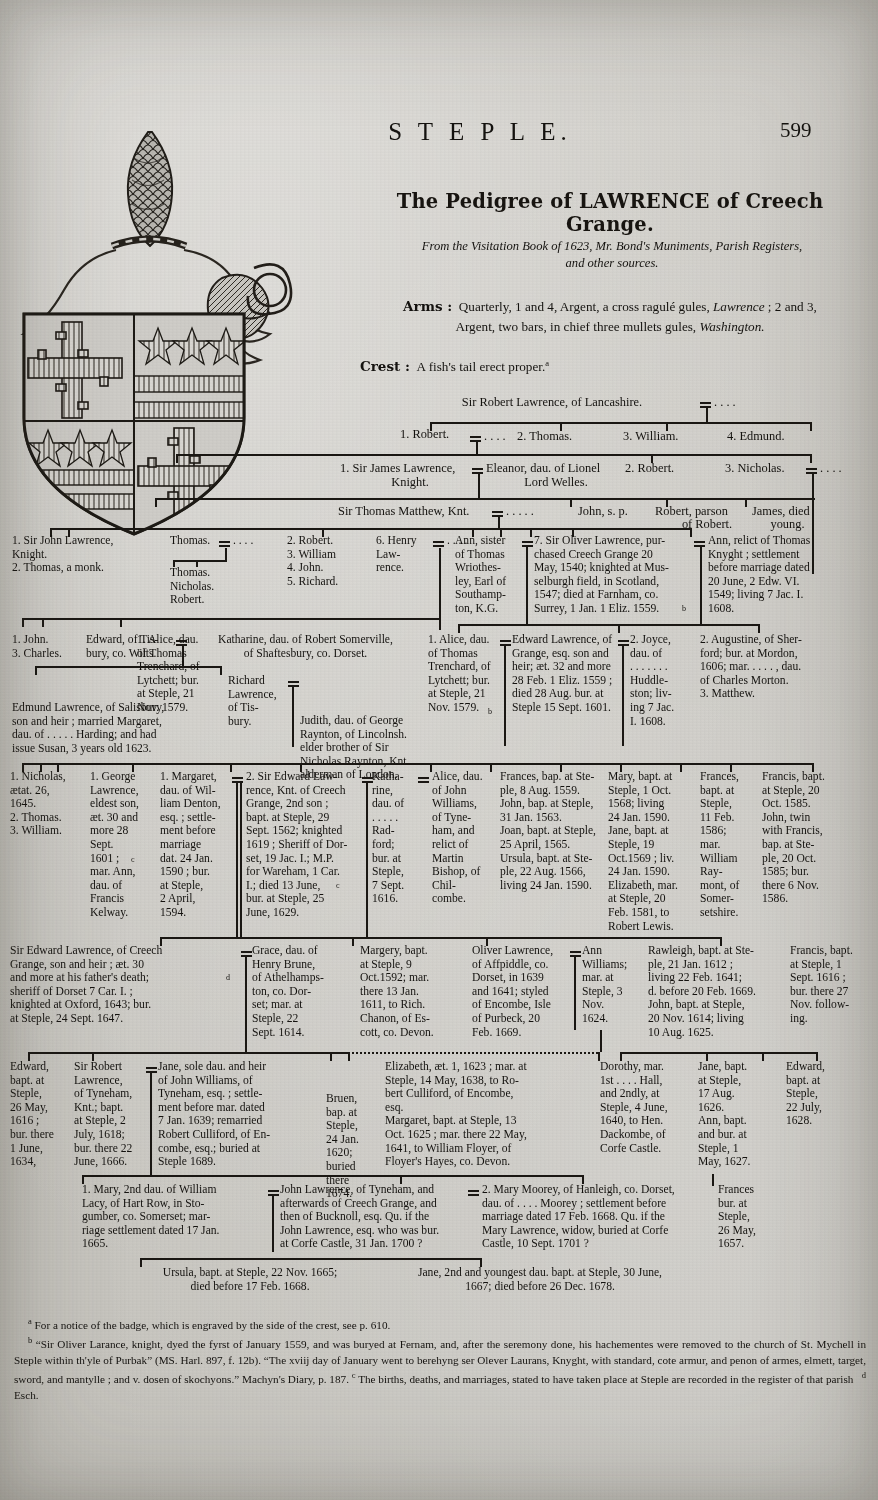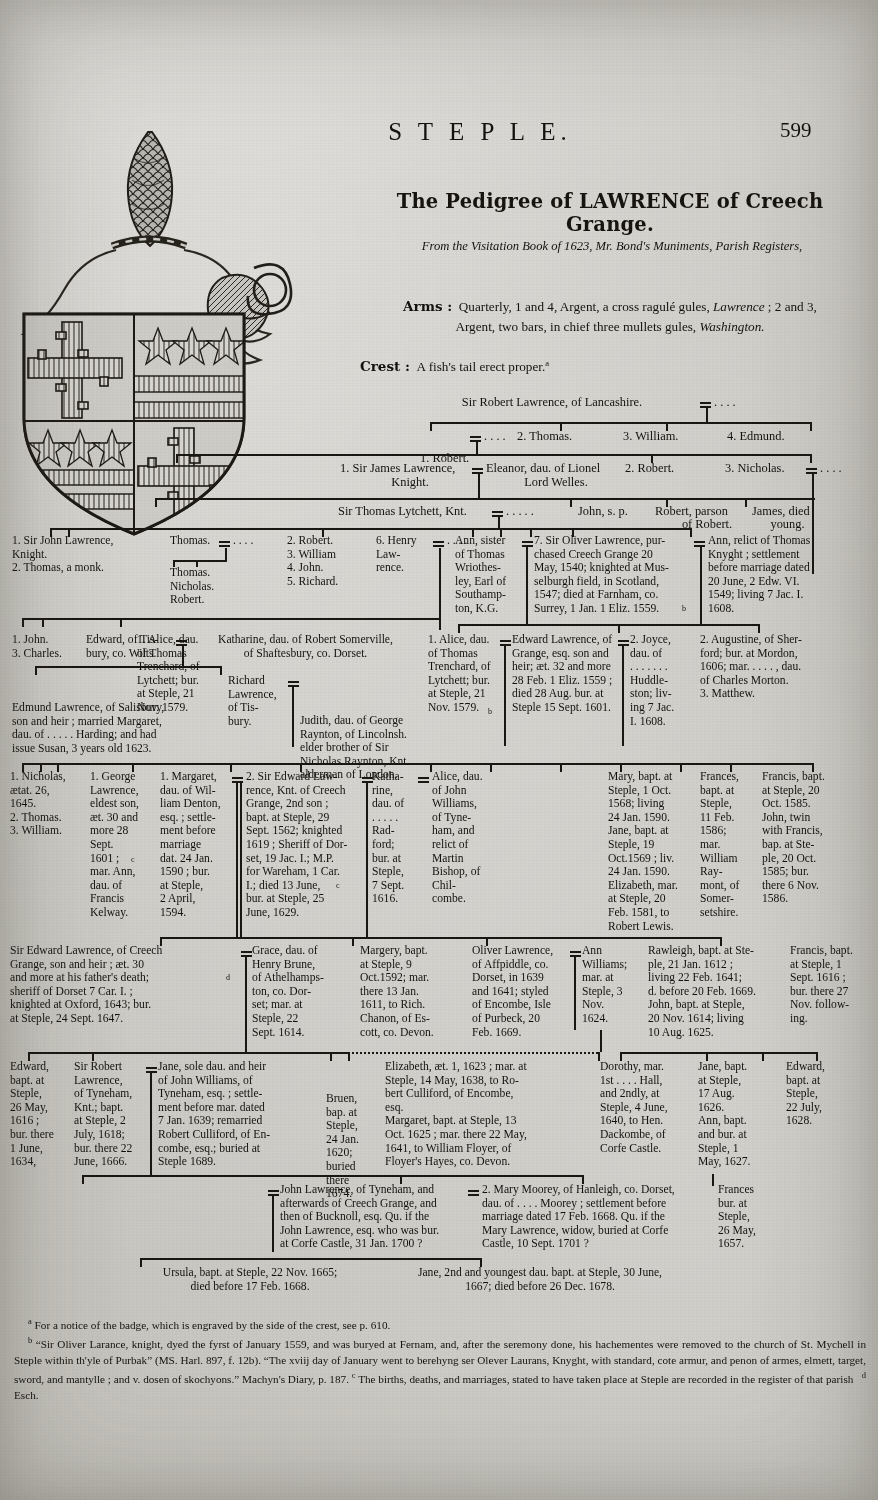--- a/index.html
+++ b/index.html
@@ -196,20 +196,21 @@
 
   <div class="page-head">
     <div class="head-title">S T E P L E.</div>
     <div class="page-num">599</div>
   </div>
 
   <div class="pedigree-title">The Pedigree of LAWRENCE of Creech Grange.</div>
 
   <div class="source-note">
     <div>From the Visitation Book of 1623, Mr. Bond's Muniments, Parish Registers,</div>
+    <div>and other sources.</div>
   </div>
 
   <div class="arms">
     <span class="blkl">Arms :</span>
     <span>&nbsp;Quarterly, 1 and 4, Argent, a cross ragulé gules, <span class="it">Lawrence</span> ; 2 and 3,</span><br>
     <span>Argent, two bars, in chief three mullets gules, <span class="it">Washington.</span></span>
   </div>
 
   <div class="crest">
     <span class="blkl">Crest :</span>
@@ -220,21 +221,21 @@
   <div class="eq" style="left:700px;top:402px;"></div>
   <div class="cell nm" style="left:714px;top:395px;width:70px;">. . . .</div>
   <div class="v" style="left:706px;top:408px;height:14px;"></div>
 
   <div class="h" style="left:430px;top:422px;width:380px;"></div>
   <div class="v" style="left:430px;top:422px;height:9px;"></div>
   <div class="v" style="left:560px;top:422px;height:9px;"></div>
   <div class="v" style="left:666px;top:422px;height:9px;"></div>
   <div class="v" style="left:810px;top:422px;height:9px;"></div>
 
-  <div class="cell nm" style="left:400px;top:451px;width:110px;margin-left:20px;">1.  Robert.</div>
+  <div class="cell nm" style="left:400px;top:427px;width:110px;">1.  Robert.</div>
   <div class="eq" style="left:470px;top:436px;"></div>
   <div class="cell nm" style="left:484px;top:429px;width:60px;">. . . .</div>
   <div class="cell nm" style="left:517px;top:429px;width:110px;">2.  Thomas.</div>
   <div class="cell nm" style="left:623px;top:429px;width:110px;">3.  William.</div>
   <div class="cell nm" style="left:727px;top:429px;width:110px;">4.  Edmund.</div>
 
   <div class="v" style="left:476px;top:442px;height:14px;"></div>
   <div class="h" style="left:176px;top:454px;width:634px;"></div>
   <div class="v" style="left:176px;top:454px;height:9px;"></div>
   <div class="v" style="left:651px;top:454px;height:9px;"></div>
@@ -251,21 +252,21 @@
   <div class="cell nm" style="left:820px;top:461px;width:60px;">. . . .</div>
 
   <div class="v" style="left:478px;top:474px;height:26px;"></div>
   <div class="v" style="left:812px;top:474px;height:100px;"></div>
   <div class="h" style="left:155px;top:498px;width:660px;"></div>
   <div class="v" style="left:155px;top:498px;height:9px;"></div>
   <div class="v" style="left:570px;top:498px;height:9px;"></div>
   <div class="v" style="left:666px;top:498px;height:9px;"></div>
   <div class="v" style="left:745px;top:498px;height:9px;"></div>
 
-  <div class="cell nm" style="left:338px;top:504px;width:190px;">Sir Thomas Lytchett, Knt.</div>
+  <div class="cell nm" style="left:338px;top:504px;width:190px;">Sir Thomas Matthew, Knt.</div>
   <div class="eq" style="left:492px;top:511px;"></div>
   <div class="cell nm" style="left:506px;top:504px;width:70px;">. . . . .</div>
   <div class="cell nm" style="left:578px;top:504px;width:100px;">John, s. p.</div>
   <div class="cell nm" style="left:655px;top:504px;width:110px;">Robert, parson</div>
   <div class="cell nm c" style="left:655px;top:517px;width:104px;">of Robert.</div>
   <div class="cell nm" style="left:752px;top:504px;width:100px;">James, died</div>
   <div class="cell nm c" style="left:740px;top:517px;width:95px;">young.</div>
 
   <div class="v" style="left:498px;top:516px;height:14px;"></div>
   <div class="h" style="left:50px;top:528px;width:640px;"></div>
@@ -477,20 +478,29 @@
   <div class="cell" style="left:432px;top:770px;width:62px;white-space:pre-line;">Alice, dau.
 of  John
 Williams,
 of Tyne-
 ham, and
 relict  of
 Martin
 Bishop, of
 Chil-
 combe.</div>
+  <div class="cell" style="left:500px;top:770px;width:150px;white-space:pre-line;">Frances, bap. at Ste-
+   ple, 8 Aug. 1559.
+John, bap. at Steple,
+   31 Jan. 1563.
+Joan, bapt. at Steple,
+   25 April, 1565.
+Ursula, bapt. at Ste-
+   ple, 22 Aug. 1566,
+   living 24 Jan. 1590.</div>
   <div class="cell" style="left:608px;top:770px;width:78px;white-space:pre-line;">Mary, bapt. at
 Steple, 1 Oct.
 1568; living
 24 Jan. 1590.
 Jane, bapt. at
 Steple,   19
 Oct.1569 ; liv.
 24 Jan. 1590.
 Elizabeth, mar.
 at Steple, 20
@@ -653,20 +663,25 @@
 bapt. at
 Steple,
 22 July,
 1628.</div>
 
   <div class="h" style="left:82px;top:1175px;width:500px;"></div>
   <div class="v" style="left:82px;top:1175px;height:9px;"></div>
   <div class="v" style="left:400px;top:1175px;height:9px;"></div>
   <div class="v" style="left:582px;top:1175px;height:9px;"></div>
 
+  <div class="cell j" style="left:82px;top:1183px;width:186px;white-space:pre-line;">1. Mary, 2nd dau. of William
+Lacy, of Hart Row, in Sto-
+gumber, co. Somerset; mar-
+riage settlement dated 17 Jan.
+1665.</div>
   <div class="eq" style="left:268px;top:1190px;"></div>
   <div class="v" style="left:272px;top:1194px;height:58px;"></div>
   <div class="cell j" style="left:280px;top:1183px;width:190px;white-space:pre-line;">John Lawrence, of Tyneham, and
 afterwards of Creech Grange, and
 then of Bucknoll, esq.  Qu. if the
 John Lawrence, esq. who was bur.
 at Corfe Castle, 31 Jan. 1700 ?</div>
   <div class="eq" style="left:468px;top:1190px;"></div>
   <div class="cell j" style="left:482px;top:1183px;width:226px;white-space:pre-line;">2. Mary Moorey, of Hanleigh, co. Dorset,
 dau. of . . . . Moorey ; settlement before

